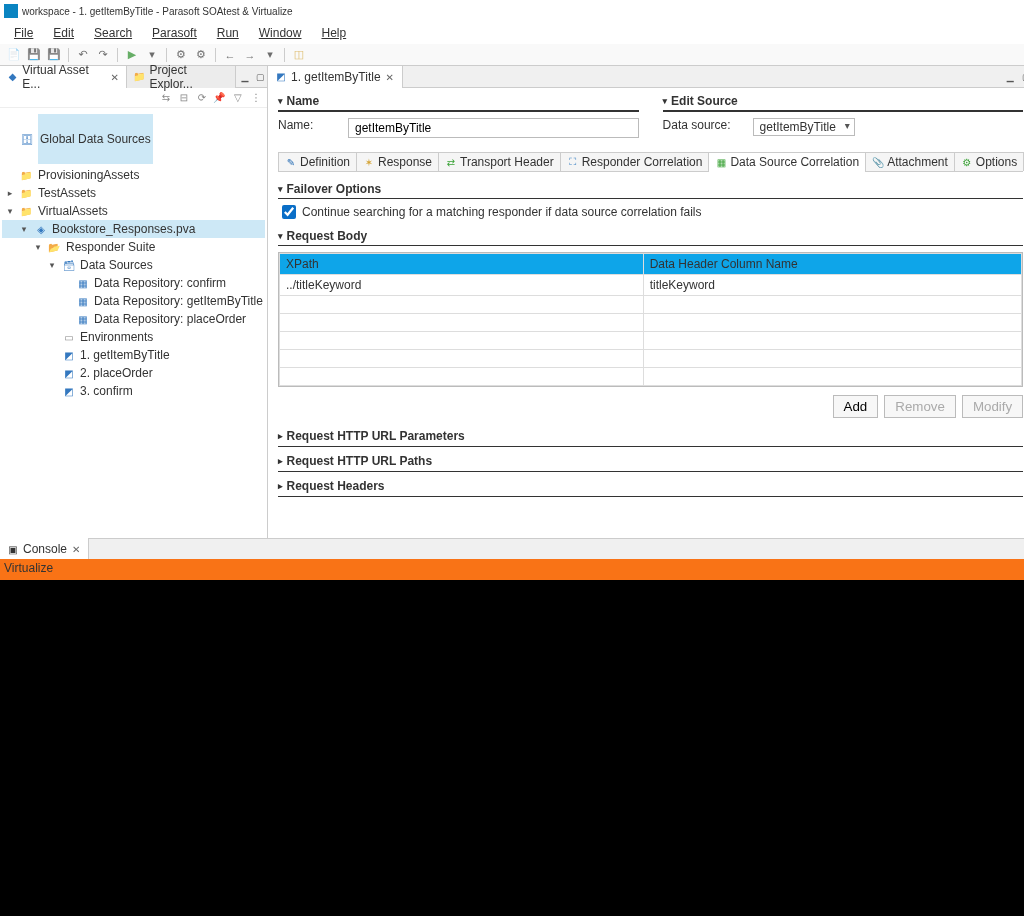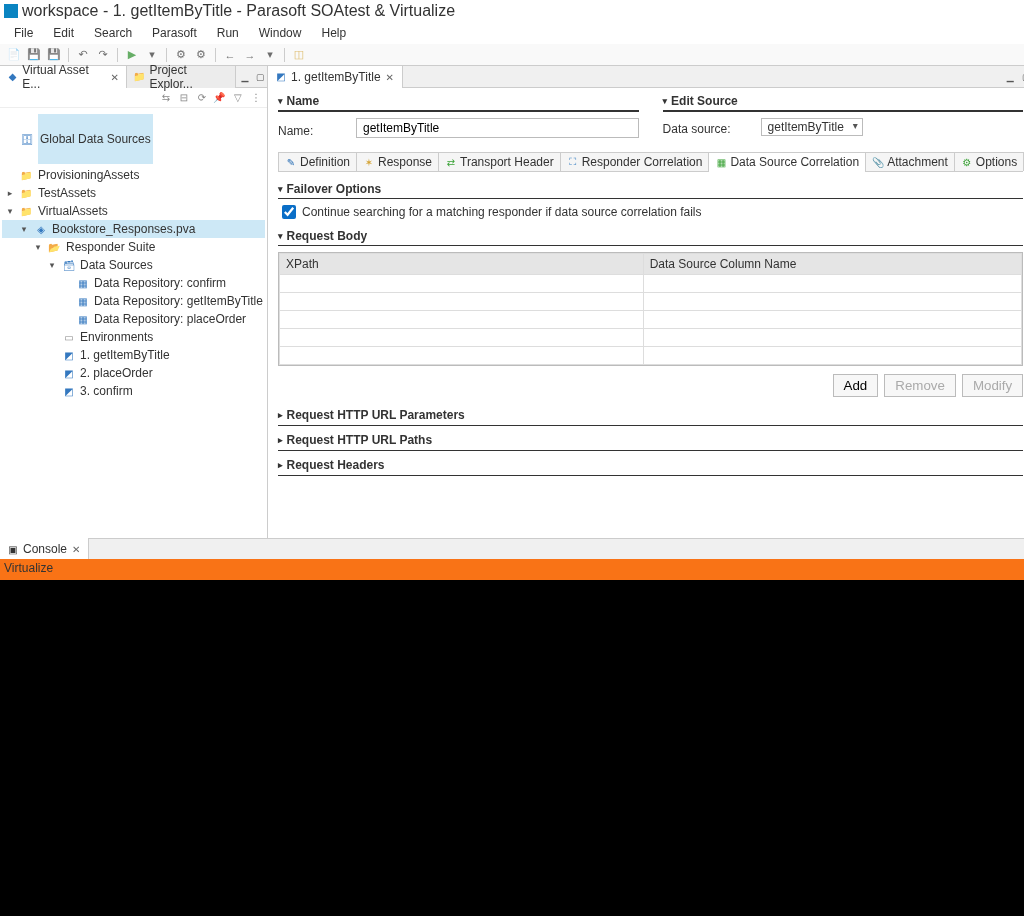--- a/index.html
+++ b/index.html
@@ -1,25 +1,25 @@
 <!DOCTYPE html>
 <html><head>
 <meta charset="utf-8">
 <style>
   * { box-sizing: border-box; margin: 0; padding: 0; }
   body { font-family: "Segoe UI", Tahoma, sans-serif; font-size: 12px; color: #333; background: #fff; width: 1024px; height: 916px; overflow: hidden; display: flex; flex-direction: column; }
   
   
   .titlebar { height: 22px; background: #fff; display: flex; align-items: center; padding: 0 4px; gap: 4px; }
   .titlebar .app-icon { width: 14px; height: 14px; background: #0a84c1; display: inline-block; }
-  .titlebar .title { font-size: 16px; color: #333; }
+  .titlebar .title { font-size: 10px; color: #333; }
   
   
   .menubar { height: 22px; display: flex; align-items: center; padding: 0 4px; gap: 0; background: #fff; }
-  .menubar .menu-item { padding: 2px 10px; cursor: pointer; }
+  .menubar .menu-item { padding: 2px 10px; cursor: pointer; text-decoration: underline; }
   
   
   .toolbar { height: 22px; display: flex; align-items: center; padding: 0 6px; gap: 4px; border-bottom: 1px solid #ccc; background: #f9f9f9; }
   .toolbar .tb-btn { width: 16px; height: 16px; display: inline-flex; align-items: center; justify-content: center; cursor: pointer; opacity: 0.7; font-size: 11px; }
   .toolbar .tb-sep { width: 1px; height: 14px; background: #ccc; margin: 0 2px; }
   
   
   .main { flex: 1; display: flex; min-height: 0; }
   .left { width: 278px; display: flex; flex-direction: column; border-right: 1px solid #ccc; }
   .right { flex: 1; display: flex; flex-direction: column; }
@@ -60,40 +60,40 @@
   
   
   .editor-body { flex:1; overflow:auto; padding: 4px 10px 10px 10px; background:#fff; }
   .two-col { display:flex; gap:24px; }
   .col { flex:1; }
   
   .section-header { display:flex; align-items:center; gap:4px; font-weight:bold; border-bottom:2px solid #333; padding:2px 0; margin-bottom:6px;}
   .section-header.sub { border-bottom:1px solid #333; }
   .twist { font-size:9px; color:#333; }
   
-  .field-row { display:flex; align-items:flex-end; gap:18px; margin: 4px 0 10px 0;}
+  .field-row { display:flex; align-items:flex-start; gap:10px; margin: 4px 0 10px 0;}
   .field-row label { min-width:60px; }
   .text-input { border:1px solid #bbb; padding:2px 6px; flex:1; font-family:inherit; font-size:12px; }
   .select-input { border:1px solid #bbb; padding:1px 18px 1px 6px; background:#fff; position:relative; cursor:pointer; }
   .select-input::after { content:"▾"; position:absolute; right:4px; color:#555; font-size:10px;}
   
   
   .cfg-tabs { display:flex; border-bottom:1px solid #ccc; margin-top:4px;}
   .cfg-tab { border:1px solid #ccc; border-bottom:none; padding:2px 6px; display:flex; align-items:center; gap:3px; background:#f5f5f5; cursor:pointer; margin-right:-1px; white-space:nowrap;}
   .cfg-tab.active { background:#fff; position:relative; }
   .cfg-tab.active::after { content:""; position:absolute; left:0; right:0; bottom:-1px; height:1px; background:#fff;}
   .cfg-tab .ci { width:12px; height:12px; font-size:10px; display:inline-flex; align-items:center; justify-content:center;}
   
   .section-block { margin-top:8px; }
   .checkbox-row { display:flex; align-items:flex-end; gap:6px; margin:4px 16px 8px 4px;}
   .checkbox-row input { accent-color:#0a6ec7; width:14px; height:14px;}
   
   .grid-table { border:1px solid #bbb; width:100%; border-collapse:collapse; }
   .grid-table th, .grid-table td { border:1px solid #ddd; text-align:left; padding:3px 6px; height:18px; }
-  .grid-table th { background:#e5e5e5; font-weight:normal; }
+  .grid-table th { background:#0ea5e9; font-weight:normal; }
   .grid-wrap { max-height:140px; overflow:auto; border:1px solid #bbb; }
   .grid-wrap .grid-table { border:none; }
   
   .btn-row { display:flex; justify-content:flex-end; gap:6px; margin:8px 0;}
   .btn { border:1px solid #bbb; background:#f7f7f7; padding:3px 10px; cursor:pointer; }
   .btn.disabled { color:#aaa; cursor:default; }
   
   .collapsed-section { display:flex; align-items:center; gap:4px; font-weight:bold; border-bottom:1px solid #333; padding:3px 0; margin-top:4px;}
   
   
@@ -324,24 +324,28 @@
       <div class="section-block">
         <div class="section-header sub">
           <span class="twist">▾</span>
           <span>Request Body</span>
         </div>
         <div class="grid-wrap">
           <table class="grid-table">
             <thead>
                 <tr>
               <th style="width:49%">XPath</th>
-              <th>Data Source Column Name</th>
+              <th>Data Header Column Name</th>
             </tr>
               </thead>
             <tbody>
+              <tr>
+                <td>../titleKeyword</td>
+                <td>titleKeyword</td>
+              </tr>
               <tr>
                   <td></td>
                   <td></td>
                 </tr>
               <tr>
                   <td></td>
                   <td></td>
                 </tr>
               <tr>
                   <td></td>

